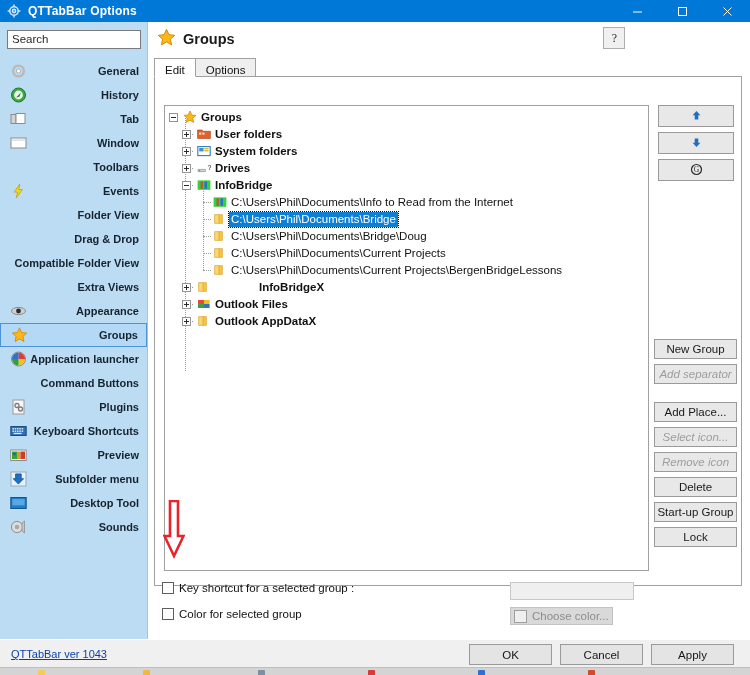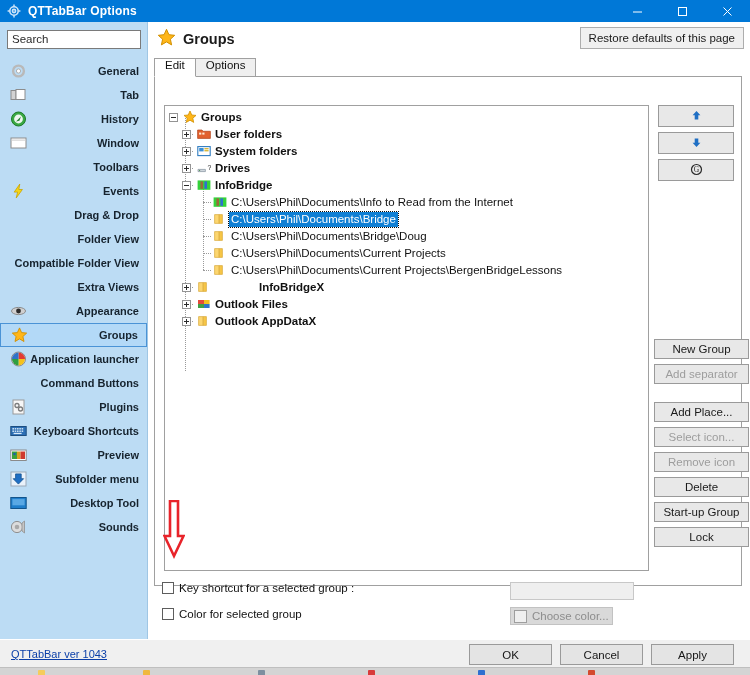--- a/index.html
+++ b/index.html
@@ -127,21 +127,21 @@
   
   .tabs {
     position: absolute; left: 6px; top: 36px;
     height: 19px;
     display: flex; align-items: flex-end;
   }
   .tab {
     height: 19px; box-sizing: border-box;
     padding: 0 10px;
     font-size: 11.5px; color: #121212;
-    display: flex; align-items: flex-start;
+    display: flex; align-items: flex-end;
     border: 1px solid #a0a0a0;
     background: #efefef;
     margin-right: -1px;
   }
   .tab.active {
     background: #ffffff;
     border-bottom: 1px solid #ffffff;
     font-weight: normal;
     z-index: 2;
   }
@@ -217,22 +217,22 @@
     width: 76px; height: 20px;
     box-sizing: border-box;
     background: #e8e8e8;
     border: 1px solid #9a9a9a;
     font-size: 11.5px;
     color: #1a1a1a;
     display: flex; align-items: center; justify-content: center;
     font-family: "Liberation Sans", sans-serif;
     margin-bottom: 5px;
   }
-  .ebtn.wide { width: 95px; }
-  .ebtn.disabled { color: #9d9d9d; }
+  .ebtn.wide { width: 83px; }
+  .ebtn.disabled { color: #9d9d9d; font-style: italic; }
   .ebtn.tall { height: 22px; }
 
   
   .optrow {
     position: absolute;
     display: flex; align-items: center;
     font-size: 11.5px; color: #111111;
   }
   .cbx {
     width: 12px; height: 12px;
@@ -359,41 +359,41 @@
             <circle cx="8.5" cy="8.5" r="5.4" fill="none" stroke="#b9b9b9" stroke-width="2.4"></circle>
             <circle cx="8.5" cy="8.5" r="2.1" fill="#ffffff" stroke="#b0b0b0" stroke-width="1"></circle>
           </svg>
         </span>
         <span class="nav-label">General</span>
       </div>
 
       <div class="nav-item">
         <span class="nav-ico">
           <svg width="17" height="17" viewBox="0 0 17 17">
-            <rect x="1" y="4" width="5" height="9" fill="#d3d3d3" stroke="#8c8c8c" stroke-width="1"></rect>
-            <rect x="6" y="3" width="9" height="10" fill="#ffffff" stroke="#8c8c8c" stroke-width="1"></rect>
-          </svg>
-        </span>
-        <span class="nav-label">Tab</span>
-      </div>
-
-      <div class="nav-item">
-        <span class="nav-ico">
-          <svg width="17" height="17" viewBox="0 0 17 17">
             <circle cx="8.5" cy="8.5" r="7" fill="#3aa843" stroke="#1d7a27" stroke-width="1"></circle>
             <circle cx="8.5" cy="8.5" r="4.4" fill="#eef7ef"></circle>
             <path d="M6 11 L11 6 L9.4 10.2 Z" fill="#2a7f32"></path>
           </svg>
         </span>
         <span class="nav-label">History</span>
       </div>
 
       <div class="nav-item">
         <span class="nav-ico">
           <svg width="17" height="17" viewBox="0 0 17 17">
+            <rect x="1" y="4" width="5" height="9" fill="#d3d3d3" stroke="#8c8c8c" stroke-width="1"></rect>
+            <rect x="6" y="3" width="9" height="10" fill="#ffffff" stroke="#8c8c8c" stroke-width="1"></rect>
+          </svg>
+        </span>
+        <span class="nav-label">Tab</span>
+      </div>
+
+      <div class="nav-item">
+        <span class="nav-ico">
+          <svg width="17" height="17" viewBox="0 0 17 17">
             <rect x="1" y="3.5" width="15" height="10" fill="#ffffff" stroke="#8c8c8c" stroke-width="1"></rect>
             <line x1="1" y1="5.6" x2="16" y2="5.6" stroke="#c9c9c9" stroke-width="1"></line>
           </svg>
         </span>
         <span class="nav-label">Window</span>
       </div>
 
       <div class="nav-item">
         <span class="nav-label">Toolbars</span>
       </div>
@@ -401,25 +401,25 @@
       <div class="nav-item">
         <span class="nav-ico">
           <svg width="17" height="17" viewBox="0 0 17 17">
             <path d="M9.8 1.5 L4.2 9.6 L7.6 9.6 L6.2 15.5 L12.4 7 L8.8 7 Z" fill="#f6d517" stroke="#c9a500" stroke-width="0.8"></path>
           </svg>
         </span>
         <span class="nav-label">Events</span>
       </div>
 
       <div class="nav-item">
+        <span class="nav-label">Folder View</span>
+      </div>
+
+      <div class="nav-item">
         <span class="nav-label">Drag &amp; Drop</span>
-      </div>
-
-      <div class="nav-item">
-        <span class="nav-label">Folder View</span>
       </div>
 
       <div class="nav-item">
         <span class="nav-label">Compatible Folder View</span>
       </div>
 
       <div class="nav-item">
         <span class="nav-label">Extra Views</span>
       </div>
 
@@ -550,23 +550,20 @@
       </span>
       <span class="page-title">Groups</span>
     </div>
 
     <div class="help-btn">
       <svg width="13" height="14" viewBox="0 0 13 14">
         <text x="6.5" y="11" text-anchor="middle" font-family="Liberation Serif, serif" font-size="12" fill="#1a1a1a">?</text>
       </svg>
     </div>
 
-    <div class="restore-btn">
-      <span>Restore defaults of this page</span>
-    </div>
 
     <div class="tabs">
       <div class="tab active">
         <span>Edit</span>
       </div>
       <div class="tab">
         <span>Options</span>
       </div>
     </div>
 

